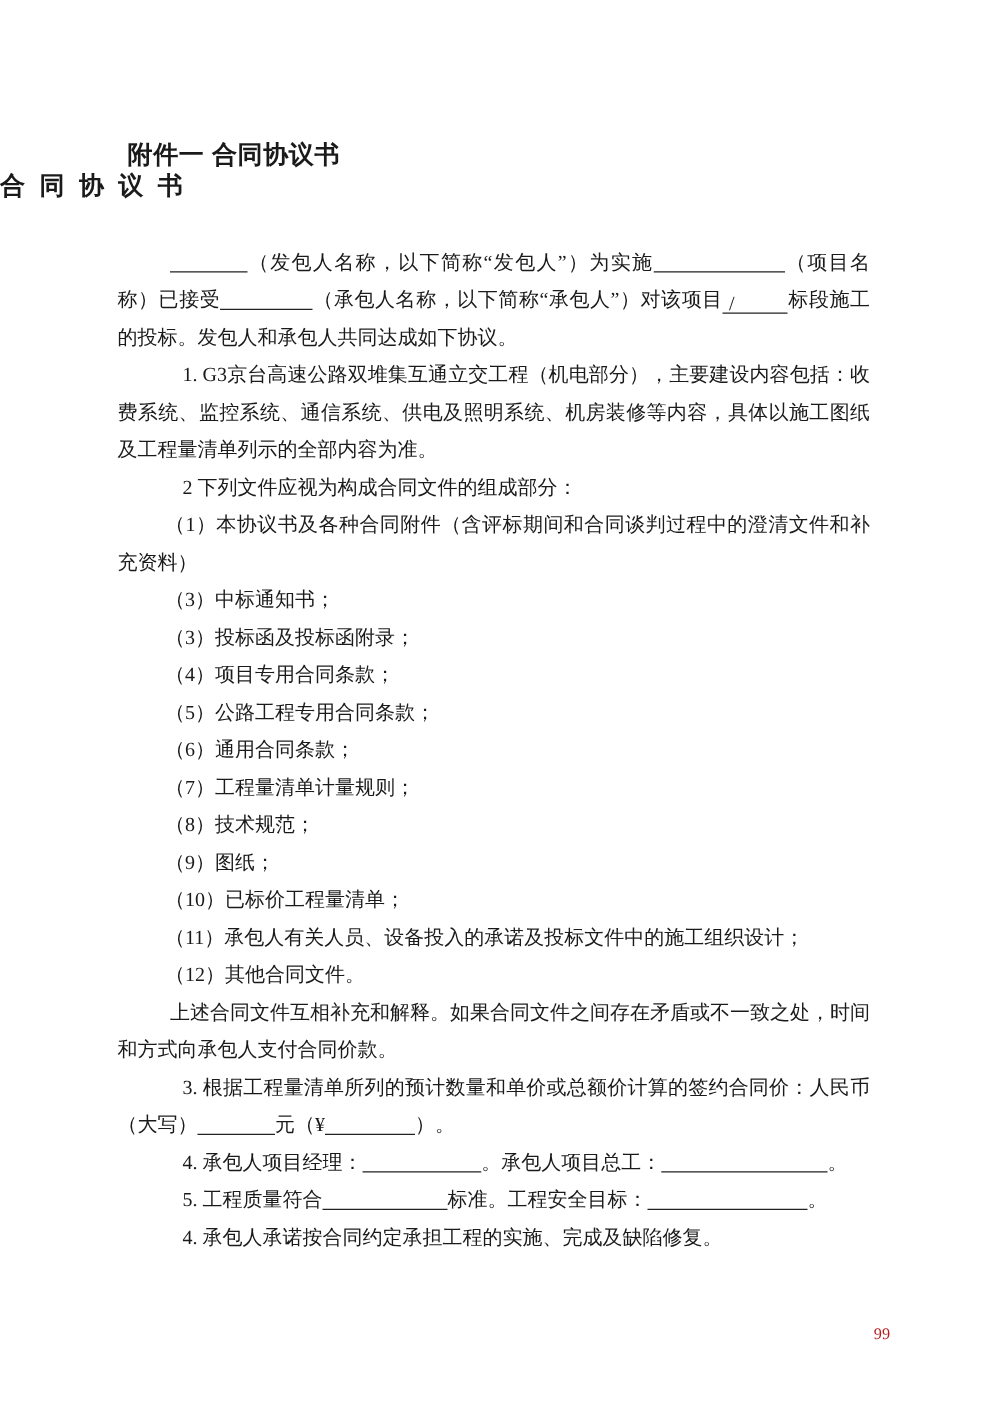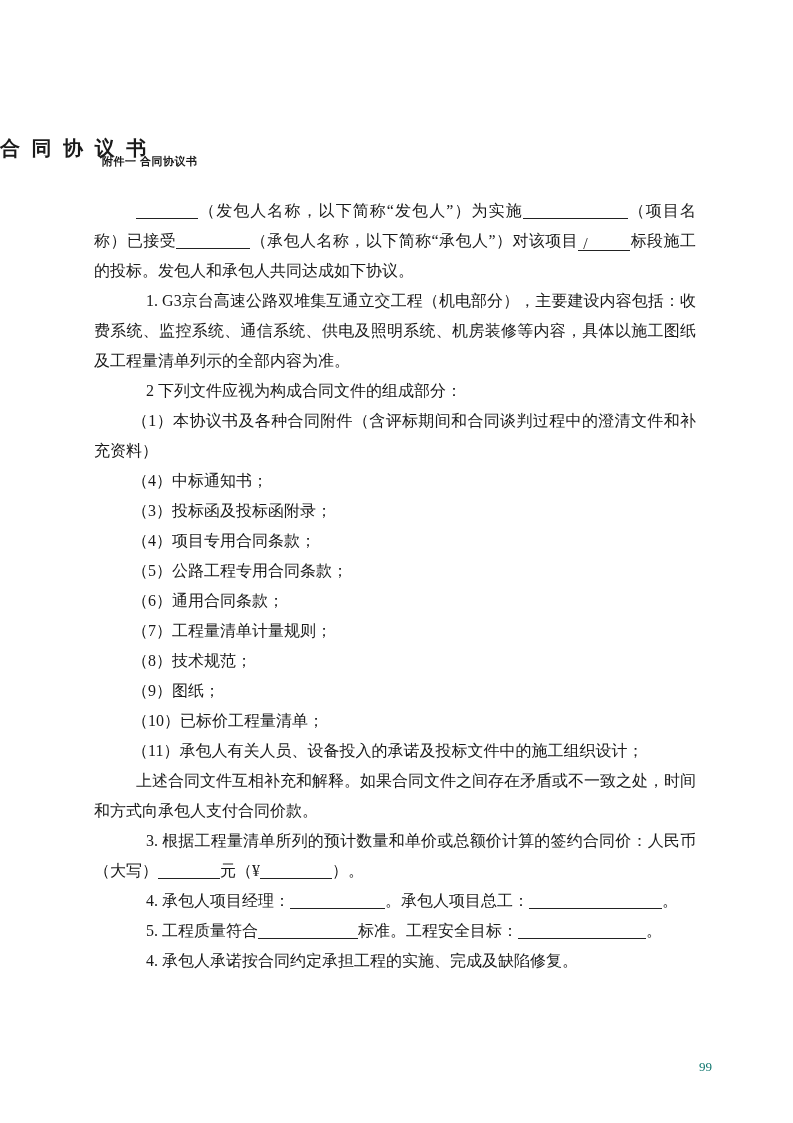--- a/index.html
+++ b/index.html
@@ -13,26 +13,25 @@
     height: 1123px;
     background: #ffffff;
     overflow: hidden;
     font-family: "Liberation Serif", "DejaVu Serif", serif;
     color: #1a1a1a;
   }
   .att-header {
     position: absolute;
     left: 102px;
     top: 110px;
-    font-size: 11px;
+    font-size: 20px;
     font-weight: bold;
     font-family: "Liberation Sans", "DejaVu Sans", sans-serif;
     letter-spacing: 0.5px;
     white-space: pre;
-    margin-top: 44px;
   }
   .doc-title {
     position: absolute;
     left: 0;
     right: 0;
     top: 135px;
     margin: 0;
     text-align: left;
     font-size: 20px;
     font-weight: bold;
@@ -65,45 +64,46 @@
     box-sizing: border-box;
     padding-left: 5px;
     text-align: left;
   }
   .page-number {
     position: absolute;
     left: 699px;
     top: 1059px;
     font-size: 13px;
     font-family: "Liberation Serif", "DejaVu Serif", serif;
-    color: #0f766e;
+    color: #b91c1c;
     text-align: center;
   }
 </style>
 </head>
 <body>
 
 <div class="page">
   <div class="att-header">附件一 合同协议书</div>
   <h1 class="doc-title">合 同 协 议 书</h1>
   <div class="content" id="paragraphs">
       <p class="line ind-par"><span class="blank" style="width: 62px;"></span><span>（发包人名称，以下简称“发包人”）为实施</span><span class="blank" style="width: 105px;"></span><span>（项目名称）已接受</span><span class="blank" style="width: 74px;"></span><span>（承包人名称，以下简称“承包人”）对该项目</span><span class="blank" style="width: 52px;">/</span><span>标段施工的投标。发包人和承包人共同达成如下协议。</span></p>
       <p class="line ind-num"><span>1. G3京台高速公路双堆集互通立交工程（机电部分），主要建设内容包括：收费系统、监控系统、通信系统、供电及照明系统、机房装修等内容，具体以施工图纸及工程量清单列示的全部内容为准。</span></p>
       <p class="line ind-num"><span>2 下列文件应视为构成合同文件的组成部分：</span></p>
       <p class="line ind-sub"><span>（1）本协议书及各种合同附件（含评标期间和合同谈判过程中的澄清文件和补充资料）</span></p>
-      <p class="line ind-sub"><span>（4）中标通知书；</span></p>
+      <p class="line ind-sub"><span>（3）中标通知书；</span></p>
       <p class="line ind-sub"><span>（3）投标函及投标函附录；</span></p>
       <p class="line ind-sub"><span>（4）项目专用合同条款；</span></p>
       <p class="line ind-sub"><span>（5）公路工程专用合同条款；</span></p>
       <p class="line ind-sub"><span>（6）通用合同条款；</span></p>
       <p class="line ind-sub"><span>（7）工程量清单计量规则；</span></p>
       <p class="line ind-sub"><span>（8）技术规范；</span></p>
       <p class="line ind-sub"><span>（9）图纸；</span></p>
       <p class="line ind-sub"><span>（10）已标价工程量清单；</span></p>
       <p class="line ind-sub"><span>（11）承包人有关人员、设备投入的承诺及投标文件中的施工组织设计；</span></p>
+      <p class="line ind-sub"><span>（12）其他合同文件。</span></p>
       <p class="line ind-par"><span>上述合同文件互相补充和解释。如果合同文件之间存在矛盾或不一致之处，时间和方式向承包人支付合同价款。</span></p>
       <p class="line ind-num"><span>3. 根据工程量清单所列的预计数量和单价或总额价计算的签约合同价：人民币（大写）</span><span class="blank" style="width: 62px;"></span><span>元（¥</span><span class="blank" style="width: 72px;"></span><span>）。</span></p>
       <p class="line ind-num"><span>4. 承包人项目经理：</span><span class="blank" style="width: 95px;"></span><span>。承包人项目总工：</span><span class="blank" style="width: 133px;"></span><span>。</span></p>
       <p class="line ind-num"><span>5. 工程质量符合</span><span class="blank" style="width: 100px;"></span><span>标准。工程安全目标：</span><span class="blank" style="width: 128px;"></span><span>。</span></p>
       <p class="line ind-num"><span>4. 承包人承诺按合同约定承担工程的实施、完成及缺陷修复。</span></p>
     </div>
   <div class="page-number">99</div>
 </div>
 
 </body></html>

